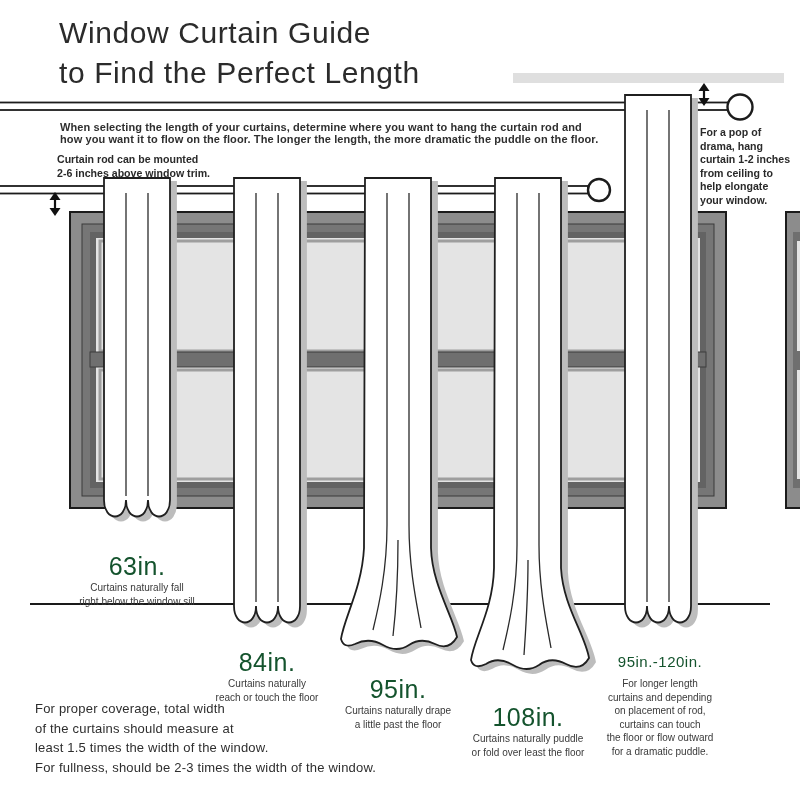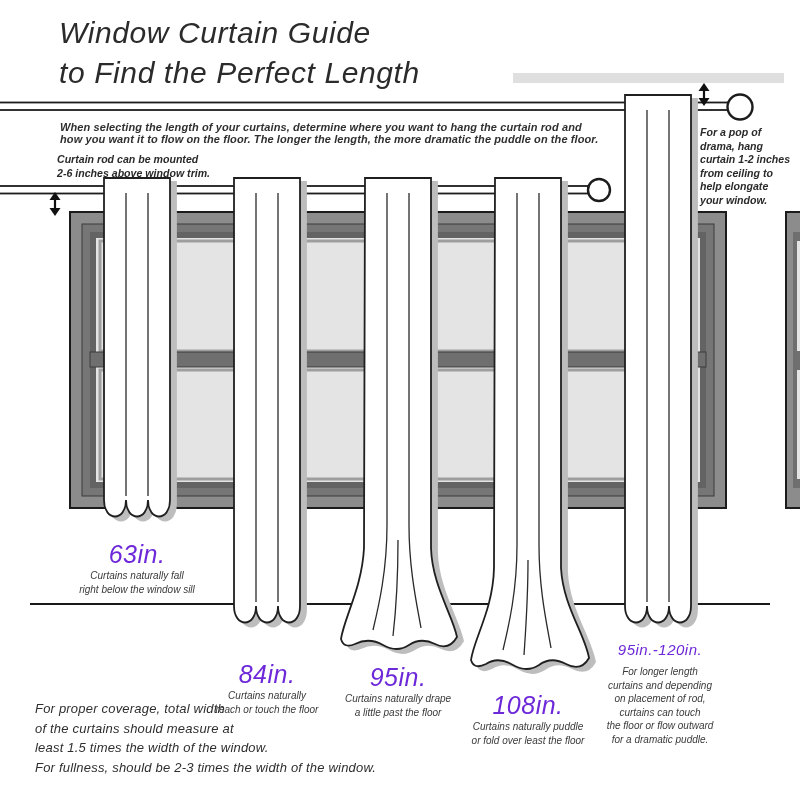--- a/index.html
+++ b/index.html
@@ -1,18 +1,18 @@
 <!DOCTYPE html>
 <html><head>
 <meta charset="utf-8">
 <style>
   html,body{margin:0;padding:0;background:#fff;}
   .stage{
     position:relative;width:800px;height:800px;overflow:hidden;
-    background:#fff;font-family:"Liberation Sans", sans-serif;color:#2b2b2b;font-style:italic;
+    background:#fff;font-family:"Liberation Sans", sans-serif;color:#2b2b2b;
   }
   .pre{white-space:pre-line;}
   .page-title{
     position:absolute;left:59px;top:13px;width:520px;
     font-size:30px;line-height:40px;letter-spacing:0.6px;font-weight:400;color:#2b2b2b;
   }
   .accent-bar{
     position:absolute;left:513px;top:73px;width:271px;height:10px;background:#dfdfdf;
   }
   .intro-text{
@@ -28,21 +28,21 @@
     font-size:10.6px;line-height:13.5px;font-weight:bold;color:#2a2a2a;
   }
   .diagram{position:absolute;left:0;top:0;width:800px;height:800px;}
   .curtain-body{fill:#ffffff;stroke:#1f1f1f;stroke-width:1.8;filter:drop-shadow(6px 4px 0 #bdbdbd);}
   .fold{fill:none;stroke:#2a2a2a;stroke-width:1.3;}
   .rod-bar{fill:#ffffff;stroke:#1c1c1c;stroke-width:1.8;}
   .finial{fill:#ffffff;stroke:#1c1c1c;stroke-width:2.4;}
   .arrow-line{stroke:#111;stroke-width:2.2;}
   .arrow-head{fill:#111;}
   .label-block{position:absolute;text-align:center;}
-  .size-label{font-size:25px;font-weight:400;color:#6d28d9;letter-spacing:0.5px;line-height:26px;}
+  .size-label{font-size:25px;font-weight:400;color:#14532d;letter-spacing:0.5px;line-height:26px;margin-top:12px;}
   .size-label.small{font-size:15px;}
   .curtain-desc{margin-top:2px;font-size:10px;line-height:13.5px;font-weight:400;color:#3a3a3a;}
   .footer-text{
     position:absolute;left:35px;top:699px;width:560px;
     font-size:13px;line-height:19.5px;font-weight:400;color:#2e2e2e;letter-spacing:0.2px;
   }
 </style>
 </head>
 <body>
 
@@ -138,21 +138,21 @@
 from ceiling to
 help elongate
 your window.</div>
 
   <div class="label-block" style="left:52px;top:541px;width:170px;">
     <div class="size-label">63in.</div>
     <div class="curtain-desc pre">Curtains naturally fall
 right below the window sill</div>
   </div>
 
-  <div class="label-block" style="left:182px;top:661px;width:170px;">
+  <div class="label-block" style="left:182px;top:637px;width:170px;">
     <div class="size-label">84in.</div>
     <div class="curtain-desc pre">Curtains naturally
 reach or touch the floor</div>
   </div>
 
   <div class="label-block" style="left:313px;top:664px;width:170px;">
     <div class="size-label">95in.</div>
     <div class="curtain-desc pre">Curtains naturally drape
 a little past the floor</div>
   </div>

